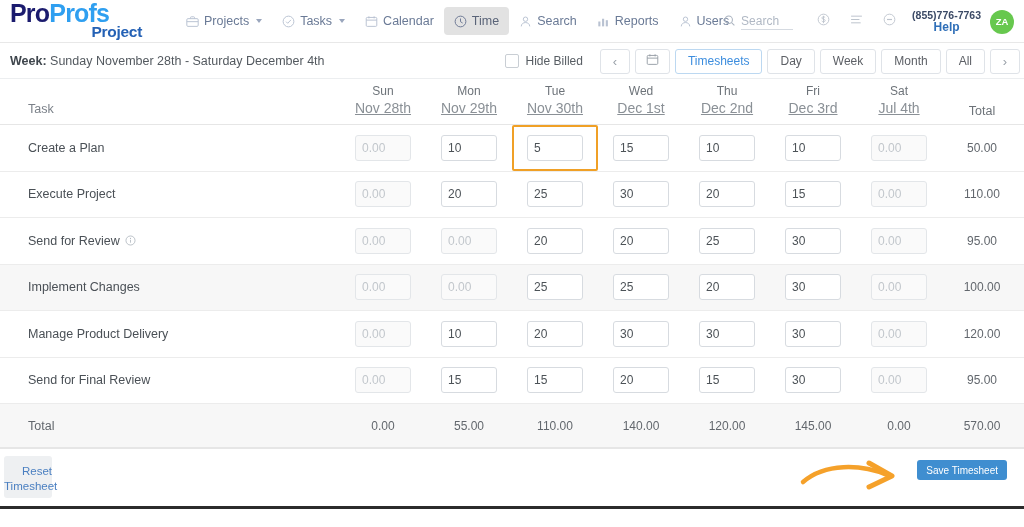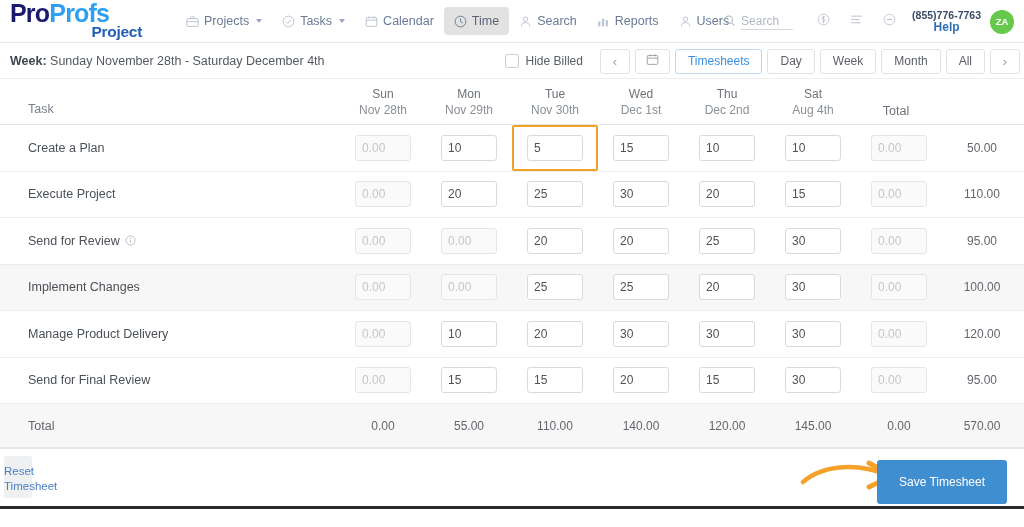--- a/index.html
+++ b/index.html
@@ -121,21 +121,21 @@
   .row.alt { background: #f7f7f7; }
   .row.totalrow { height: 44px; background: #f7f7f7; border-bottom: 1px solid #e6e6e6; }
 
   .c-task { width: 340px; padding-left: 28px; flex: none; }
   .c-day  { width: 86px; flex: none; display: flex; justify-content: center; align-items: center; }
   .c-total{ width: 80px; flex: none; display: flex; justify-content: center; align-items: center; }
 
   .hdr-task { font-size: 12.5px; color: #7b8189; padding-bottom: 2px; }
   .hdr-day  { text-align: center; line-height: 1.35; }
   .hdr-dow  { font-size: 12px; color: #6d7379; }
-  .hdr-date { font-size: 12px; color: #8a9096; }
+  .hdr-date { font-size: 14px; color: #8a9096; text-decoration: underline; }
   .hdr-total{ font-size: 12.5px; color: #6d7379; }
 
   .taskname { font-size: 12.5px; color: #4a5056; display: flex; align-items: center; gap: 5px; }
   .infoicon { display:inline-flex; }
 
   .cell-wrap {
     width: 86px; height: 46.5px;
     display: flex; align-items: center; justify-content: center;
   }
   .cell-wrap.focused {
@@ -152,28 +152,28 @@
   .tinput.dis::placeholder { color: #c2c7cc; }
   .rowtotal { font-size: 12px; color: #62676d; }
 
   .tot-label { font-size: 12.5px; color: #62676d; }
   .tot-val   { font-size: 12px; color: #62676d; }
 
   
   .footwrap { position: relative; height: 61px; border-top: 1px solid #e6e6e6; background:#fff; }
   .resetbtn {
     position: absolute; left: 4px; top: 7px;
-    width: 28px; height: 42px; background: #eef0f2; border-radius: 3px;
+    width: 48px; height: 42px; background: #eef0f2; border-radius: 3px;
     color: #4a7fc1; font-size: 11.5px; line-height: 15px;
     text-align: right; padding-top: 8px; cursor: pointer;
   }
   .savebtn {
     position: absolute; right: 17px; top: 11px;
-    height: 44px; padding: 0 22px; background: #3f8ed0; color: #fff;
-    border-radius: 3px; font-size: 12px;
+    height: 20px; padding: 0 9px; background: #3f8ed0; color: #fff;
+    border-radius: 3px; font-size: 10px;
     display: flex; align-items: center; justify-content: center; cursor: pointer;
   }
   .arrowann { position: absolute; right: 120px; top: 8px; pointer-events: none; }
   .blackbar { position: absolute; left:0; right:0; bottom:0; height: 3px; background: #2b2b2b; }
 </style>
 </head>
 <body>
 
 <div class="topbar">
   <div class="logo">
@@ -344,22 +344,28 @@
         </div>
       </div>
     <div class="c-day">
         <div class="hdr-day">
           <div class="hdr-dow">Thu</div>
           <div class="hdr-date">Dec 2nd</div>
         </div>
       </div>
     <div class="c-day">
         <div class="hdr-day">
+          <div class="hdr-dow">Fri</div>
+          <div class="hdr-date">Dec 3rd</div>
+        </div>
+      </div>
+    <div class="c-day">
+        <div class="hdr-day">
           <div class="hdr-dow">Sat</div>
-          <div class="hdr-date">Aug 4th</div>
+          <div class="hdr-date">Jul 4th</div>
         </div>
       </div>
     <div class="c-total hdr-total">Total</div>
   </div>
 
   <div id="rows-container">
       <div class="row data">
         <div class="c-task">
           <div class="taskname">
             <span>Create a Plan</span>

